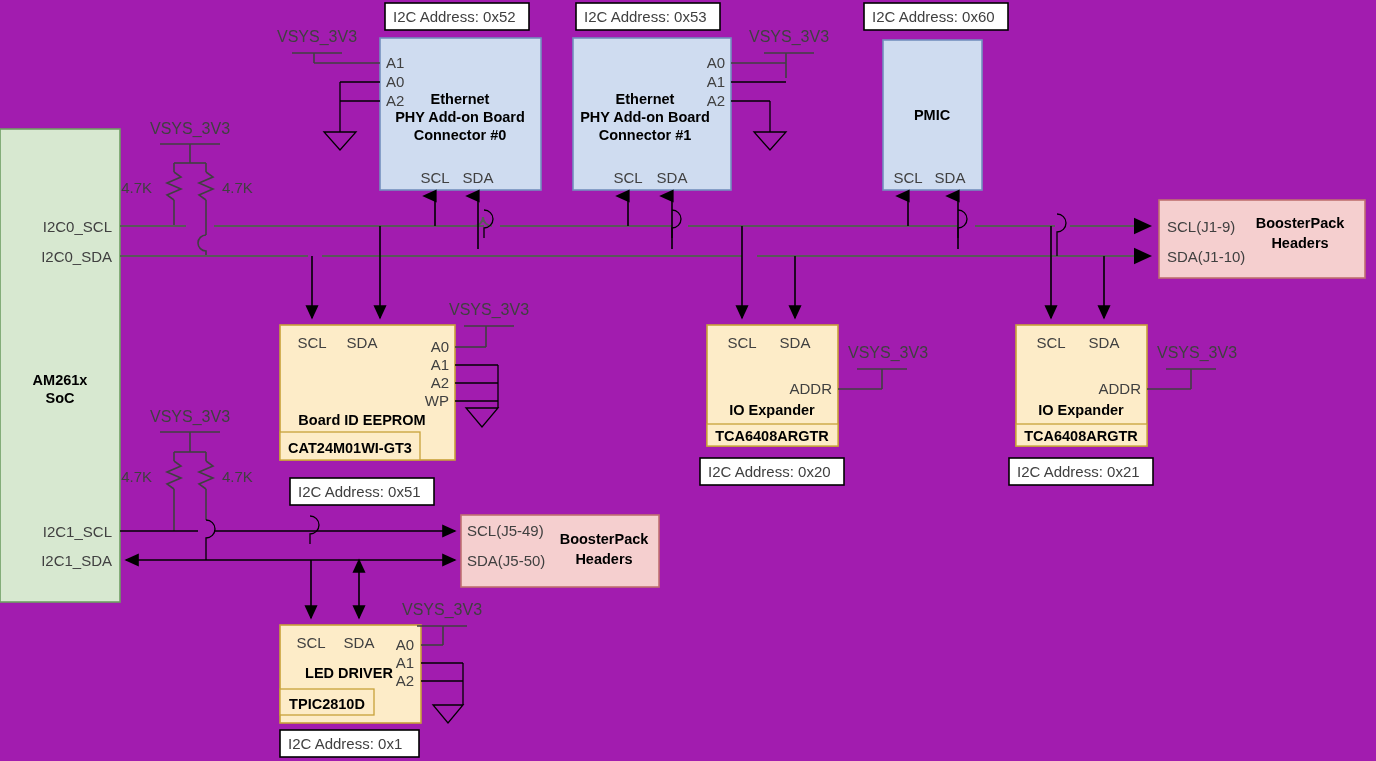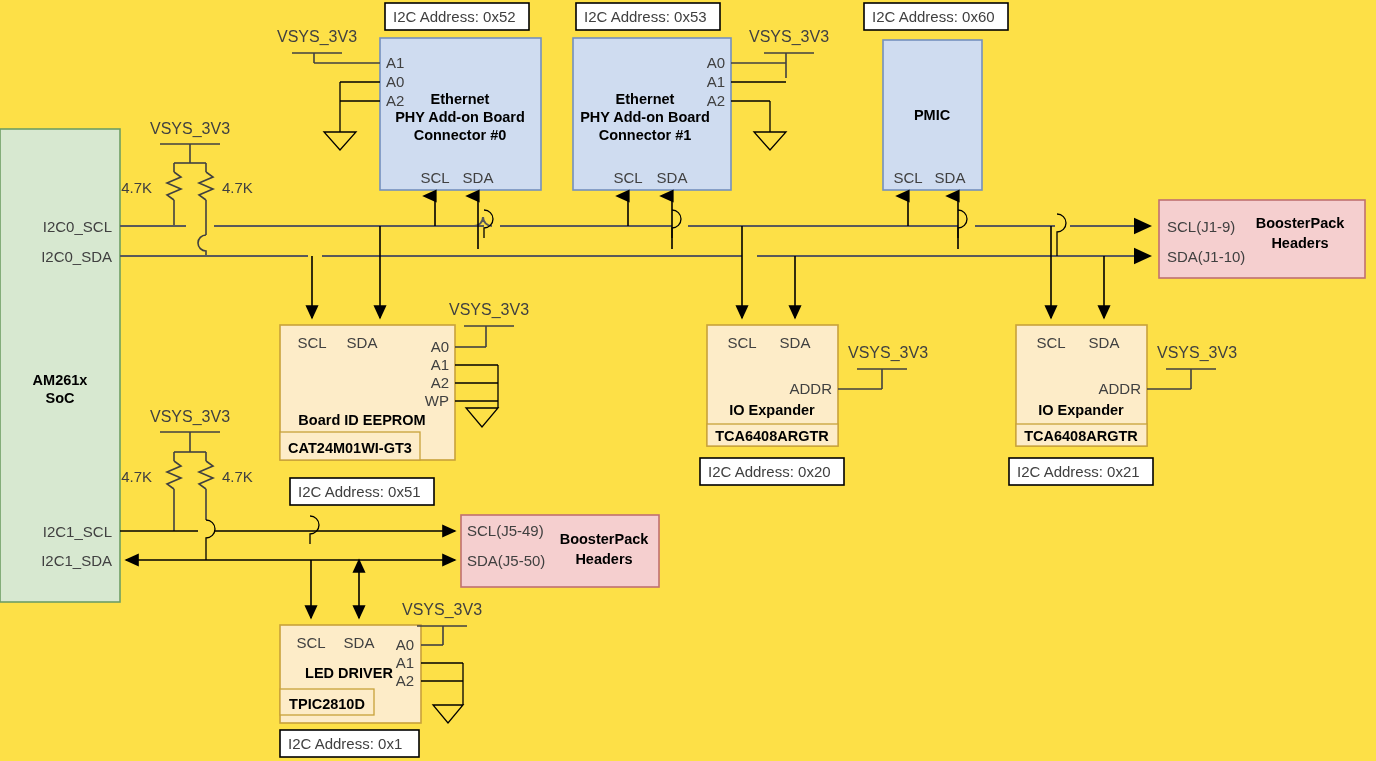--- a/index.html
+++ b/index.html
@@ -1,16 +1,16 @@
 <!DOCTYPE html>
 <html><head>
 <meta charset="utf-8">
 <style>
   html,body{margin:0;padding:0;background:#ffffff;}
-  #stage{position:relative;width:1376px;height:761px;background:#fde047;
+  #stage{position:relative;width:1376px;height:761px;background:#a21caf;
          font-family:"Liberation Sans", sans-serif;overflow:hidden;}
   svg{position:absolute;left:0;top:0;width:1376px;height:761px;}
   text{font-family:"Liberation Sans", sans-serif;}
   .lbl{font-size:15px;fill:#404040;}
   .bold{font-weight:bold;fill:#000000;font-size:14.5px;}
   .pin{font-size:15px;fill:#404040;}
   .net{font-size:16px;fill:#404040;}
   .addrtxt{font-size:15px;fill:#404040;}
   .wire{stroke:#404040;stroke-width:1.6;fill:none;}
   .wire-blk{stroke:#000000;stroke-width:1.6;fill:none;}

